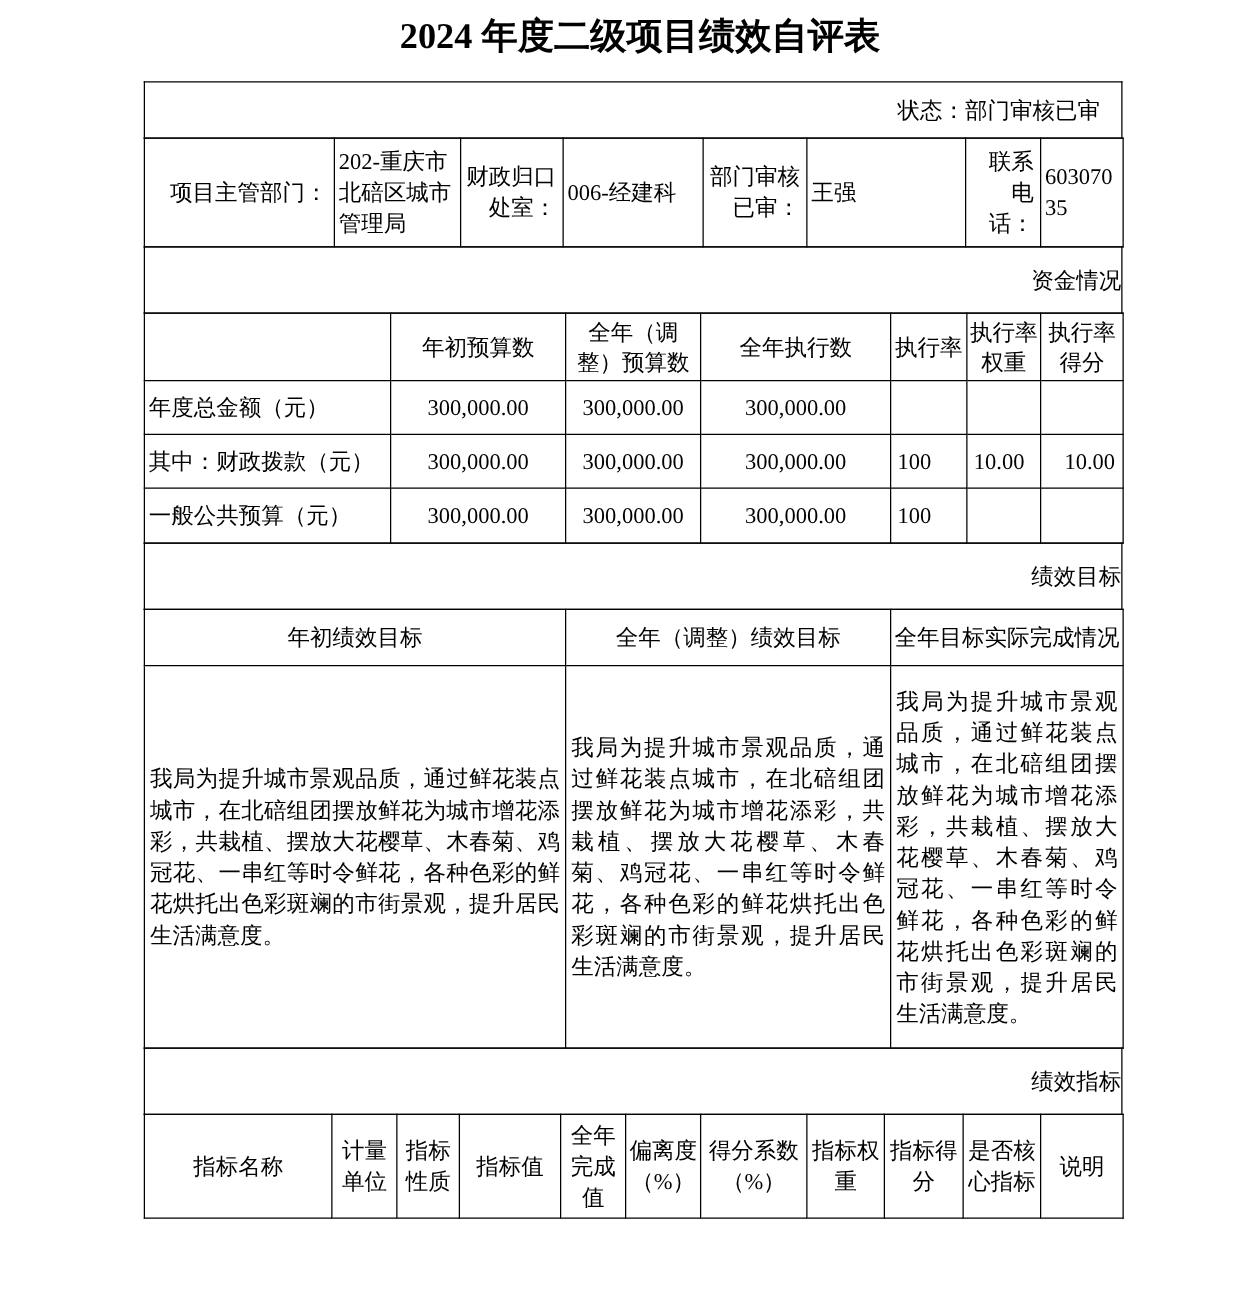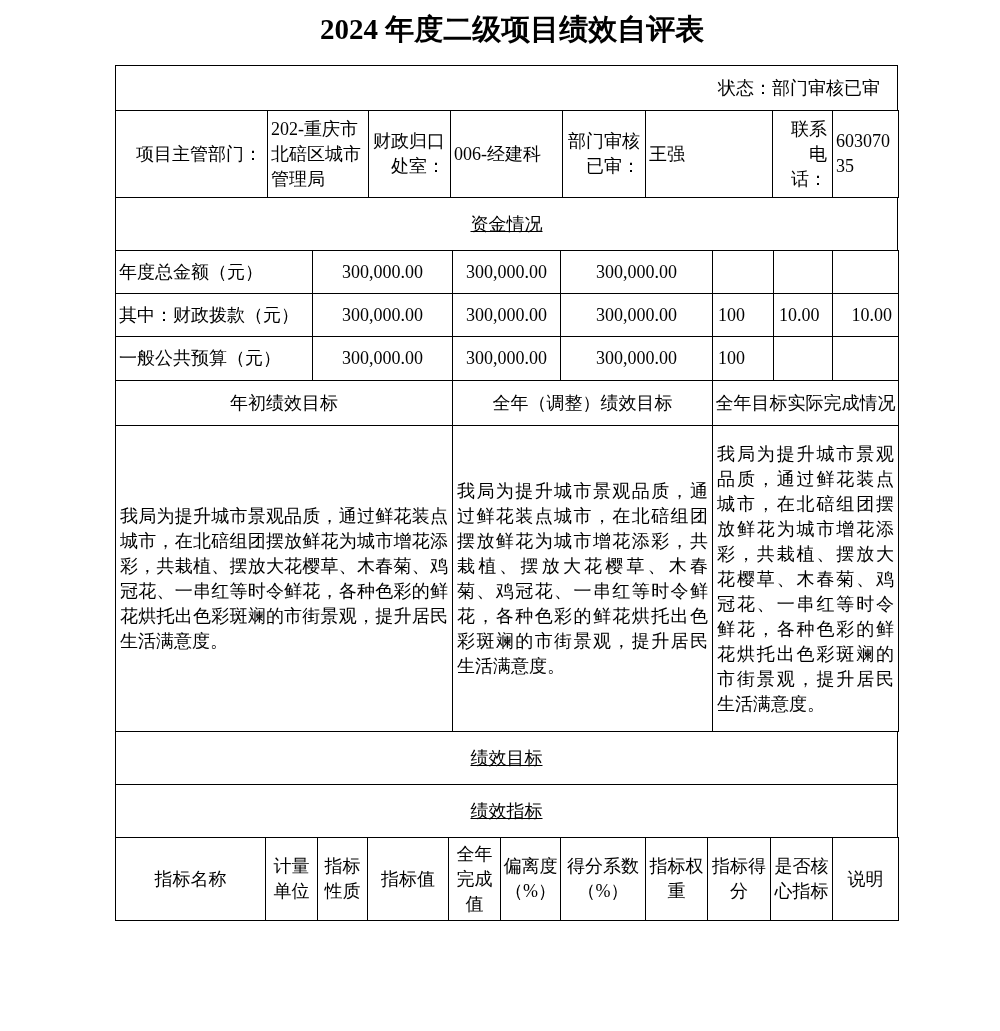--- a/index.html
+++ b/index.html
@@ -12,21 +12,21 @@
   table.t:first-child{margin-top:0;}
   table.t td{border:1px solid #000;font-size:18px;line-height:25px;
        vertical-align:middle;overflow:hidden;padding:0;}
   .l{text-align:left;padding-left:3px !important;padding-right:2px !important;}
   .r{text-align:right;padding-right:5px !important;padding-left:2px !important;}
   .brk{word-break:break-all;}
   
   tr.r-status td{height:44px;text-align:right;padding-right:17px;}
   tr.r-info1 td{height:57px;}
   tr.r-info2 td{height:86px;}
-  tr.r-sec td{height:52px;text-align:center;text-decoration:underline;}
+  tr.r-sec td{height:52px;text-align:right;}
   tr.r-fhead td{height:53px;text-align:center;line-height:24px;padding:0 2px;}
   tr.r-f1 td{height:42px;}
   tr.r-f2 td{height:42px;}
   tr.r-f3 td{height:43px;}
   tr.r-ghead td{height:44px;text-align:center;}
   tr.r-gbody td{height:304px;}
   tr.r-ihead td{height:82px;text-align:center;line-height:25px;padding:0 1px;}
   td.num{text-align:center;}
   td.rate{text-align:left;padding-left:5px !important;}
   td.wt{text-align:left;padding-left:5px !important;}
@@ -87,20 +87,29 @@
     <colgroup>
       <col style="width:197px">
         <col style="width:140px">
         <col style="width:108px">
       <col style="width:152px">
         <col style="width:61px">
         <col style="width:59px">
       <col style="width:66px">
     </colgroup>
     <tbody>
+        <tr class="r-fhead">
+      <td></td>
+      <td>年初预算数</td>
+      <td>全年（调整）预算数</td>
+      <td>全年执行数</td>
+      <td>执行率</td>
+      <td class="fh-left">执行率权重</td>
+      <td>执行率得分</td>
+    </tr>
     <tr class="r-f1">
       <td class="l">年度总金额（元）</td>
       <td class="num">300,000.00</td>
       <td class="num">300,000.00</td>
       <td class="num">300,000.00</td>
       <td class="rate"></td>
       <td class="wt"></td>
       <td class="sc"></td>
     </tr>
     <tr class="r-f2">
@@ -113,48 +122,48 @@
       <td class="sc">10.00</td>
     </tr>
     <tr class="r-f3">
       <td class="l">一般公共预算（元）</td>
       <td class="num">300,000.00</td>
       <td class="num">300,000.00</td>
       <td class="num">300,000.00</td>
       <td class="rate">100</td>
       <td class="wt"></td>
       <td class="sc"></td>
+    </tr>
+  </tbody>
+    </table>
+
+  <table class="t">
+    <tbody>
+        <tr class="r-sec">
+      <td>绩效目标</td>
     </tr>
   </tbody>
     </table>
 
   <table class="t">
     <colgroup>
       <col style="width:337px">
         <col style="width:260px">
         <col style="width:186px">
     </colgroup>
     <tbody>
         <tr class="r-ghead">
       <td>年初绩效目标</td>
       <td>全年（调整）绩效目标</td>
       <td>全年目标实际完成情况</td>
     </tr>
     <tr class="r-gbody">
       <td class="para">我局为提升城市景观品质，通过鲜花装点城市，在北碚组团摆放鲜花为城市增花添彩，共栽植、摆放大花樱草、木春菊、鸡冠花、一串红等时令鲜花，各种色彩的鲜花烘托出色彩斑斓的市街景观，提升居民生活满意度。</td>
       <td class="para">我局为提升城市景观品质，通过鲜花装点城市，在北碚组团摆放鲜花为城市增花添彩，共栽植、摆放大花樱草、木春菊、鸡冠花、一串红等时令鲜花，各种色彩的鲜花烘托出色彩斑斓的市街景观，提升居民生活满意度。</td>
       <td class="para">我局为提升城市景观品质，通过鲜花装点城市，在北碚组团摆放鲜花为城市增花添彩，共栽植、摆放大花樱草、木春菊、鸡冠花、一串红等时令鲜花，各种色彩的鲜花烘托出色彩斑斓的市街景观，提升居民生活满意度。</td>
-    </tr>
-  </tbody>
-    </table>
-
-  <table class="t">
-    <tbody>
-        <tr class="r-sec">
-      <td>绩效目标</td>
     </tr>
   </tbody>
     </table>
 
   <table class="t">
     <tbody>
         <tr class="r-sec">
       <td>绩效指标</td>
     </tr>
   </tbody>

